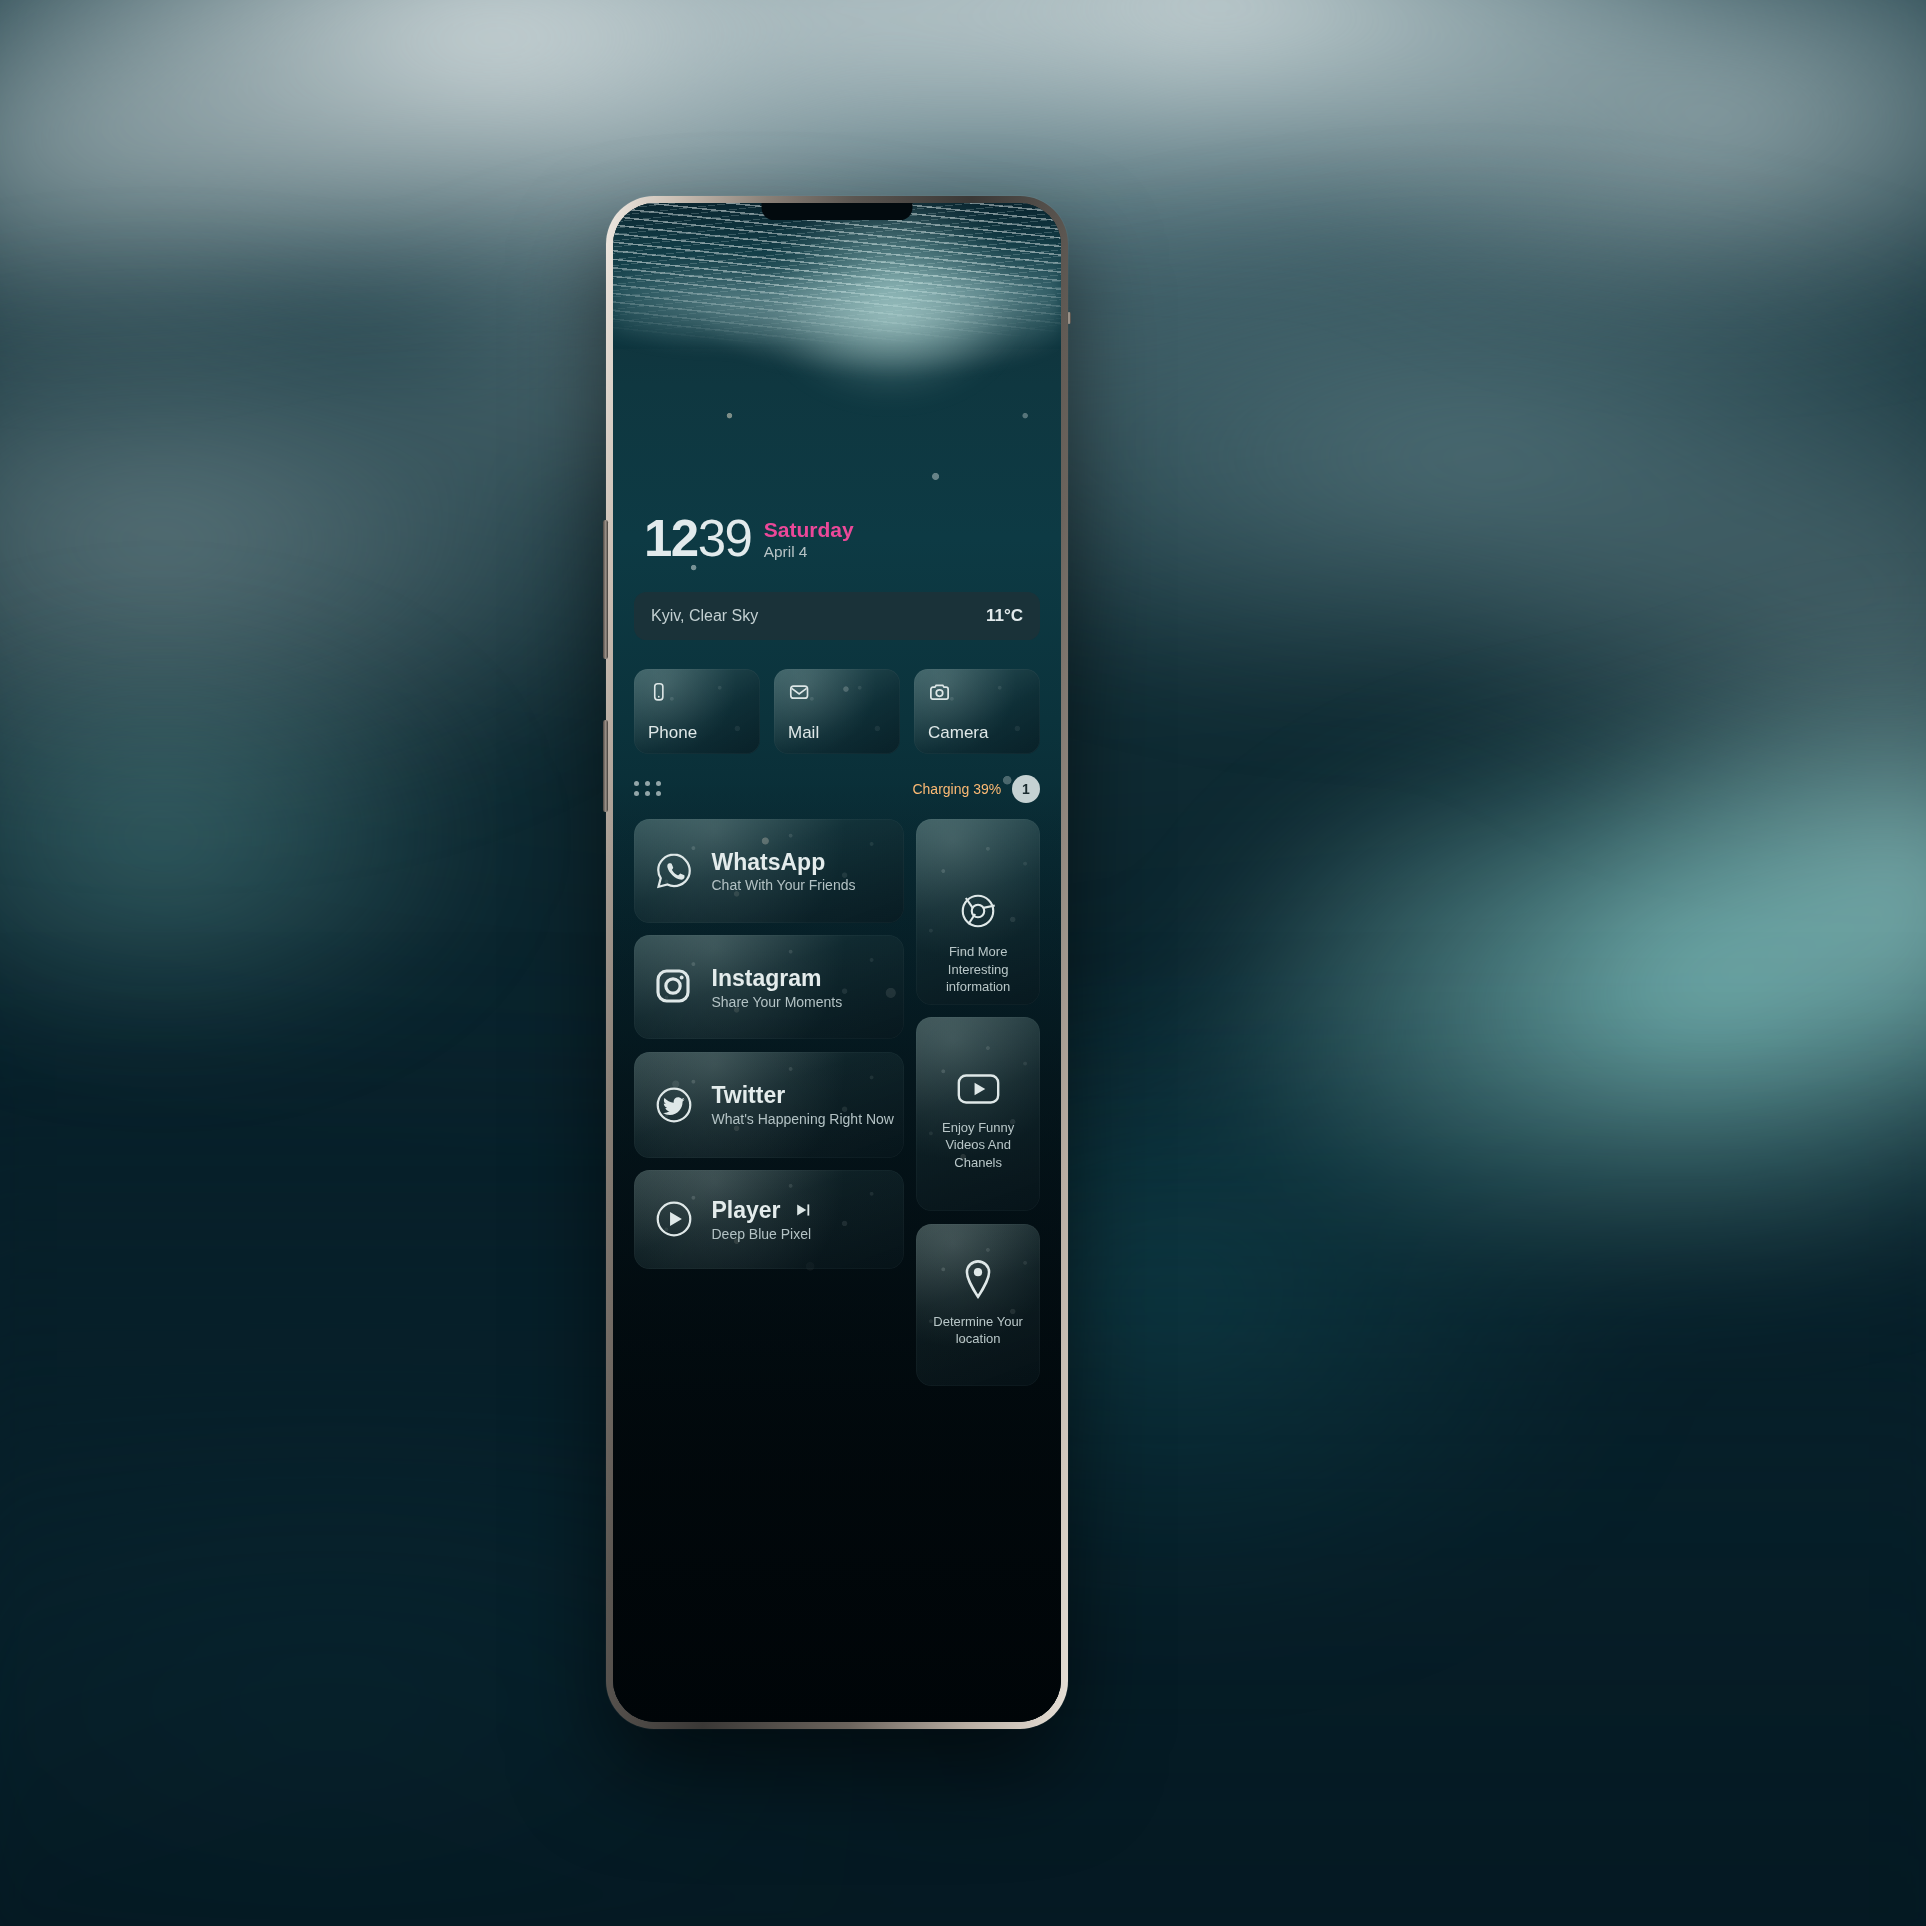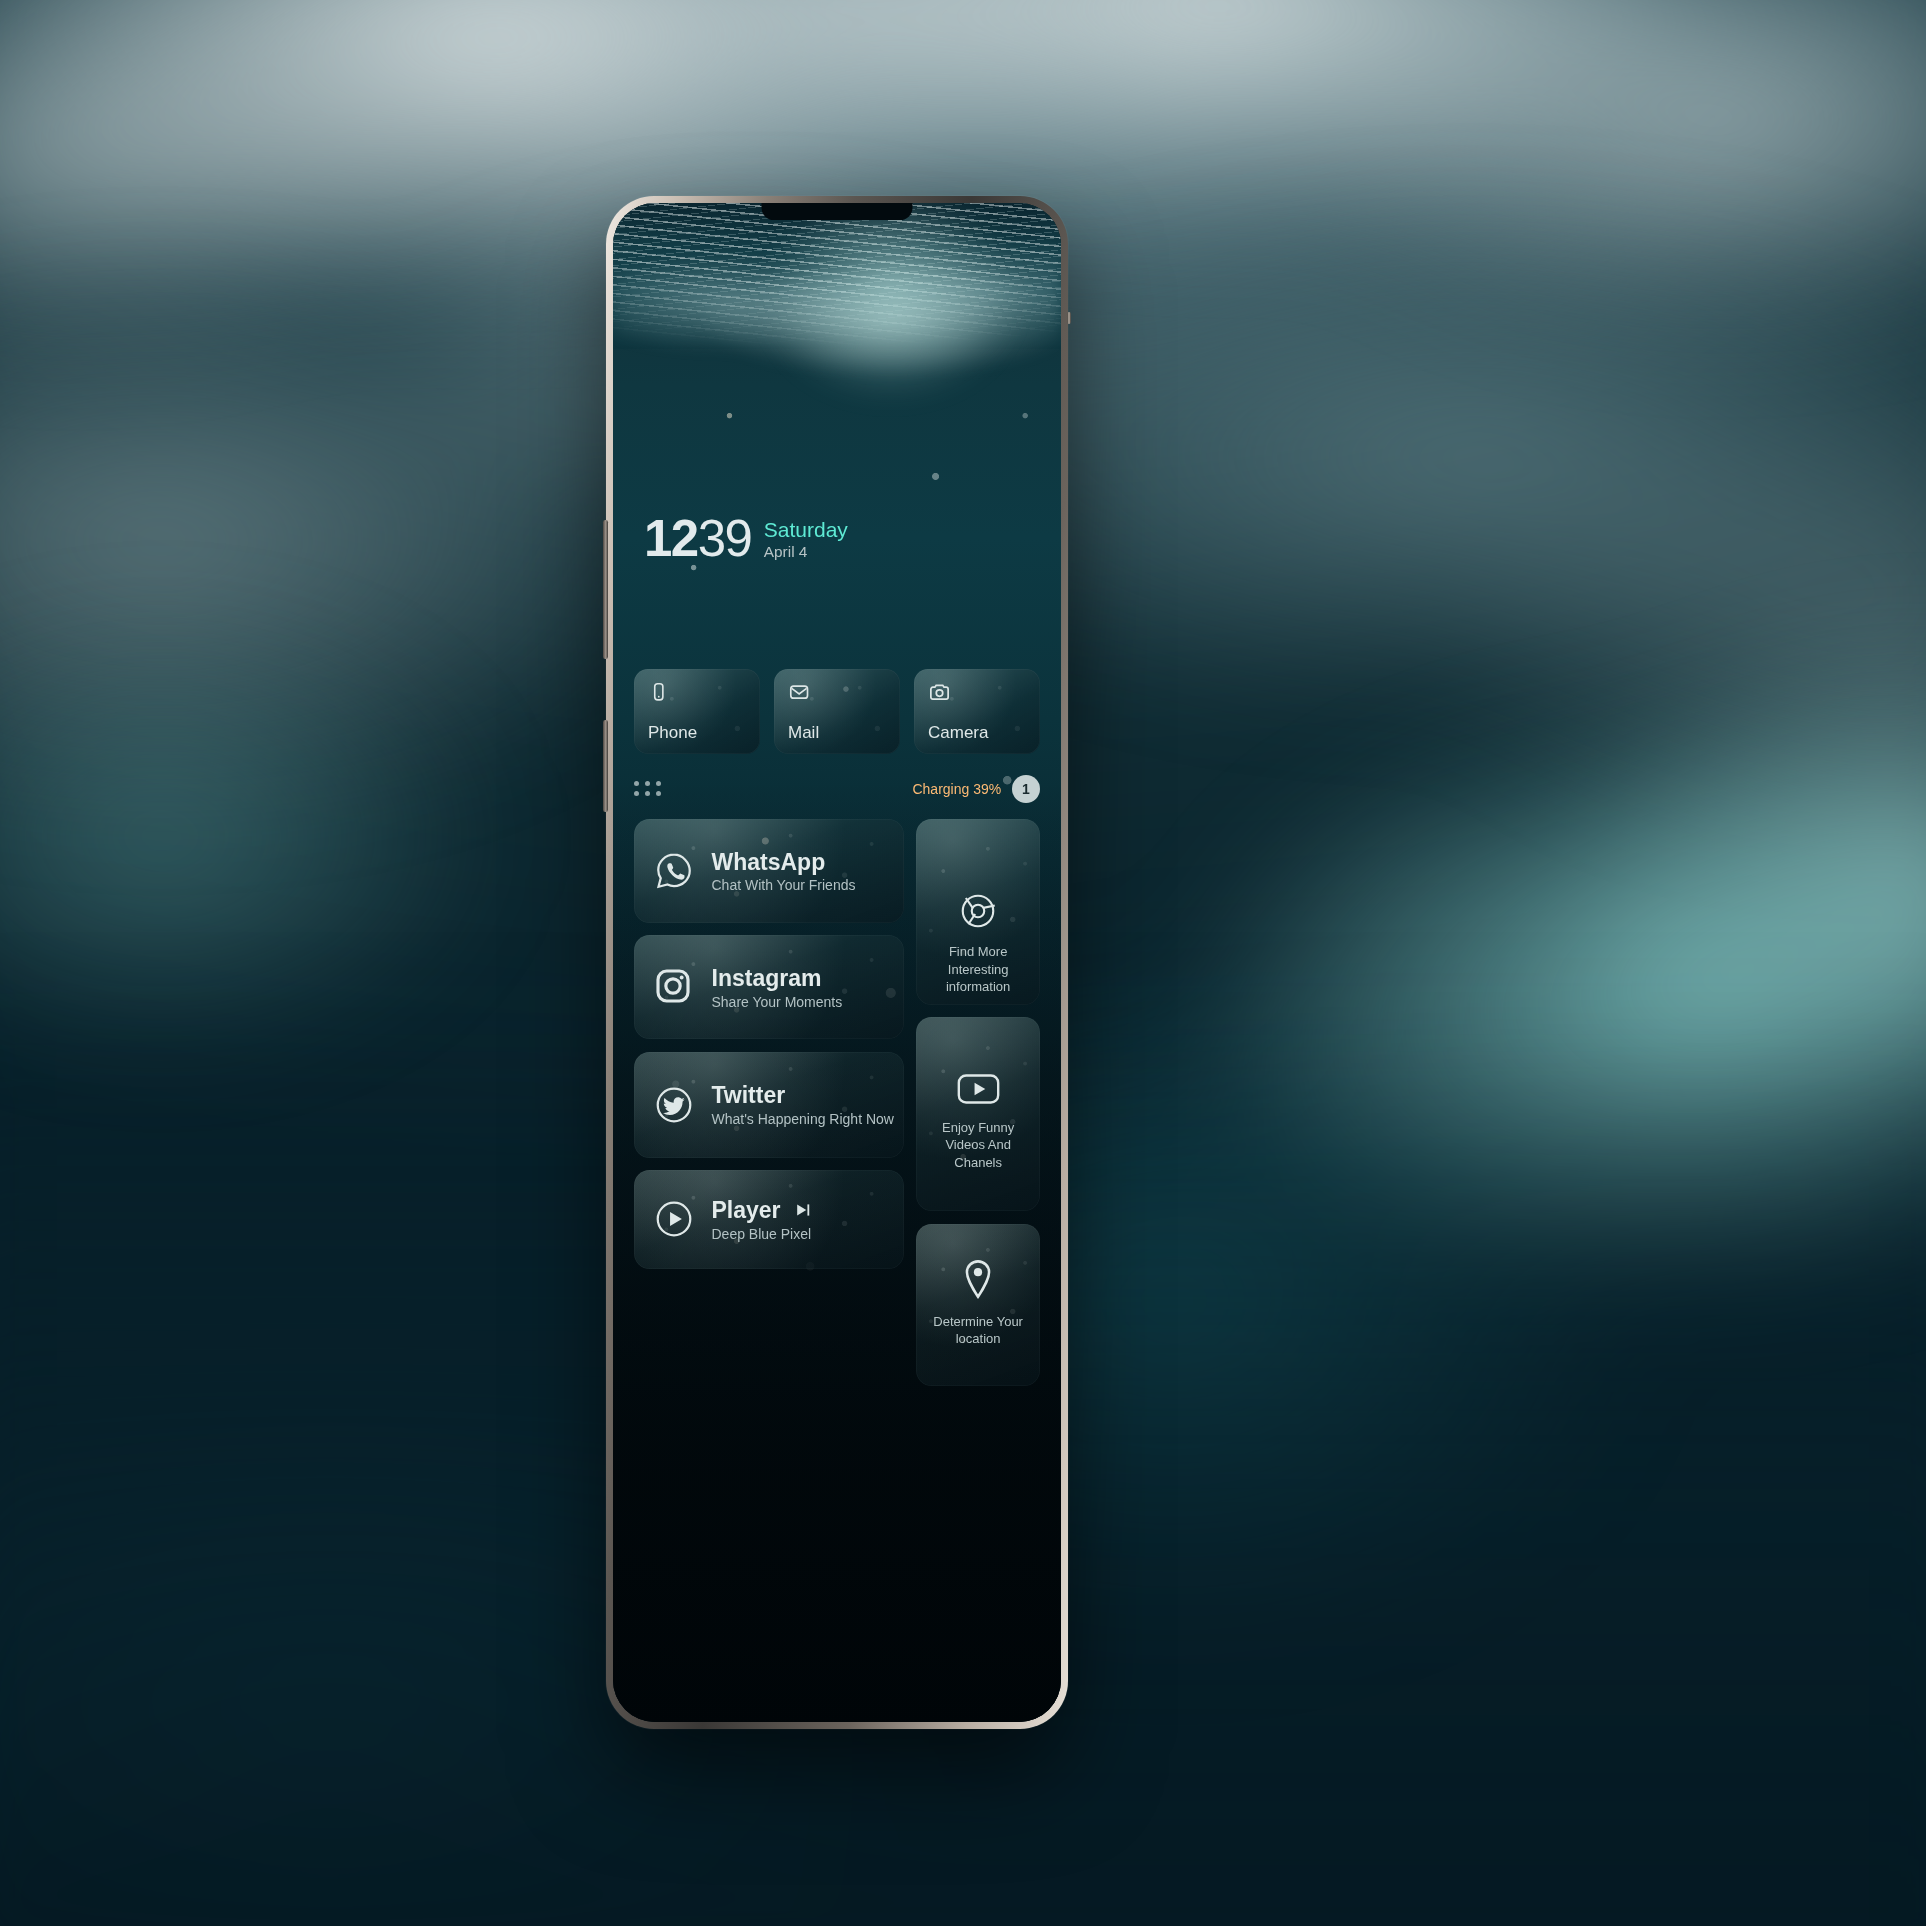--- a/index.html
+++ b/index.html
@@ -146,21 +146,21 @@
 
   
   #clock-row {
     position:absolute; left:31px; top:310px;
     display:flex; align-items:flex-start; gap:12.3px;
   }
   #clock-time { display:flex; align-items:baseline; line-height:1; }
   #clock-hh { font-size:51px; font-weight:700; color:#e2eaec; letter-spacing:-1.5px; }
   #clock-mm { font-size:51px; font-weight:300; color:#e2eaec; letter-spacing:-1.5px; }
   #clock-date { padding-top:4.6px; }
-  #clock-weekday { font-size:21px; font-weight:400; color:#5eead4; line-height:1.15; }
+  #clock-weekday { font-size:21px; font-weight:700; color:#ec4899; line-height:1.15; }
   #clock-day { font-size:15.4px; font-weight:400; color:#b7c4c6; line-height:1.3; }
 
   
   #weather {
     position:absolute; left:21px; right:21px; top:389px;
     height:48px; border-radius:12.3px;
     background:rgba(32,48,54,.72);
     display:flex; align-items:center; justify-content:space-between;
     padding:0 17px;
   }
@@ -307,20 +307,24 @@
         <div id="clock-time">
           <span id="clock-hh">12</span>
           <span id="clock-mm">39</span>
         </div>
         <div id="clock-date">
           <div id="clock-weekday">Saturday</div>
           <div id="clock-day">April 4</div>
         </div>
       </div>
 
+      <div id="weather">
+        <span id="weather-desc">Kyiv, Clear Sky</span>
+        <span id="weather-temp">11°C</span>
+      </div>
 
       <div id="shortcuts">
 
         <div class="tile">
           <div class="grain"></div>
           <svg width="21.6" height="21.6" viewBox="0 0 24 24">
             <rect x="7.5" y="3" width="9" height="18" rx="3.2"></rect>
             <circle cx="12" cy="17.4" r="0.95" fill="#dde6e6" stroke="none"></circle>
           </svg>
           <span class="tile-label">Phone</span>

